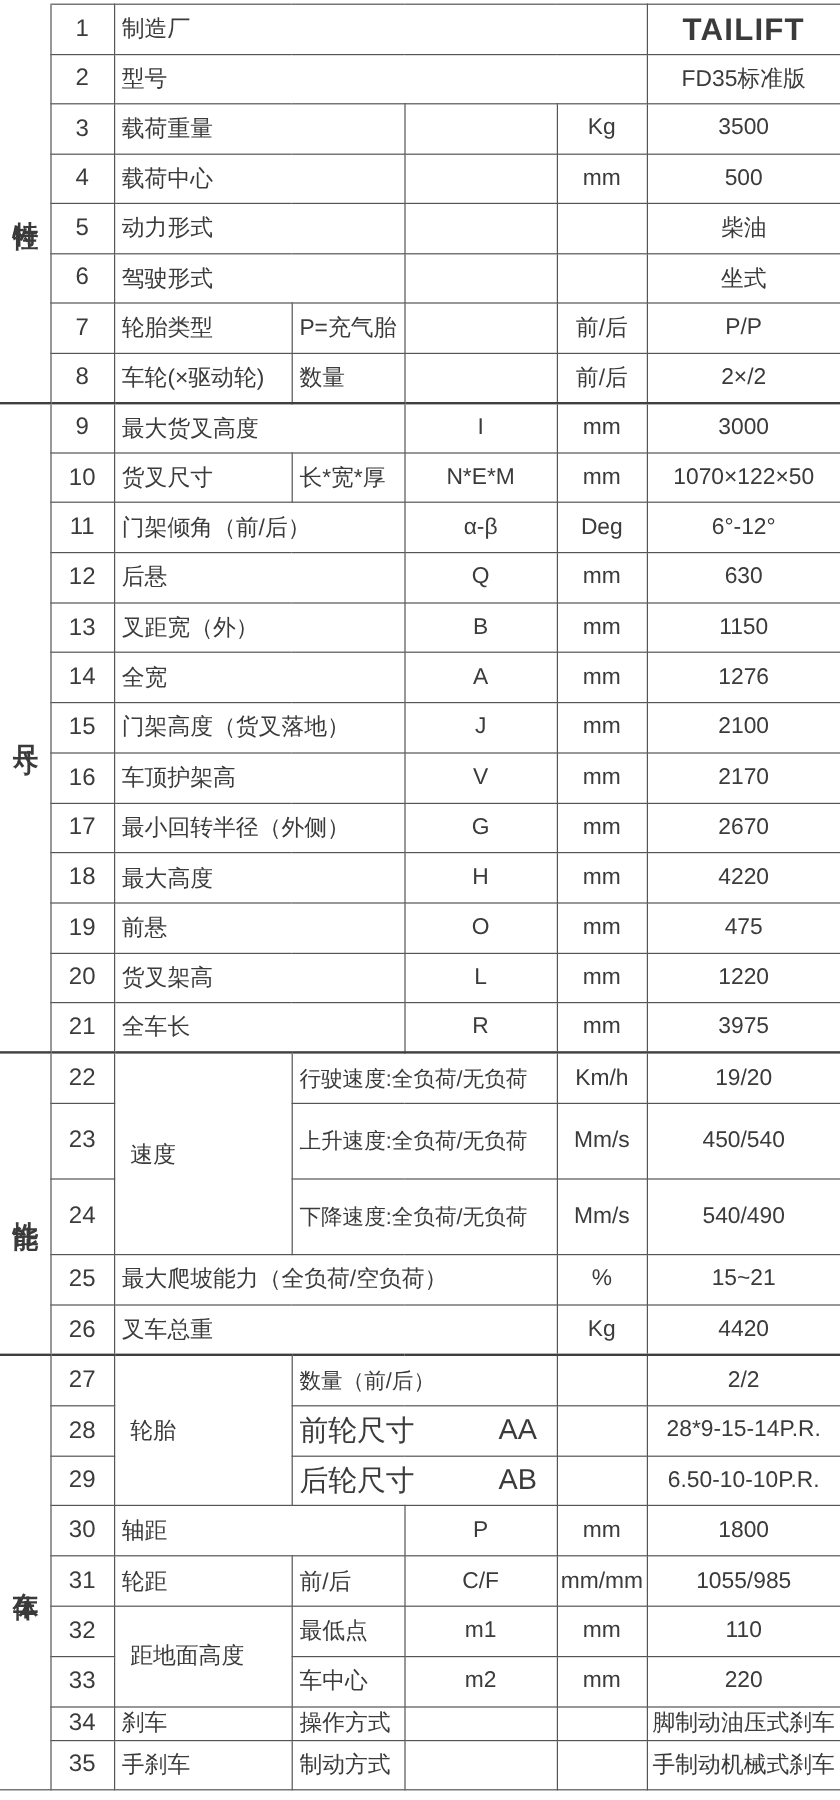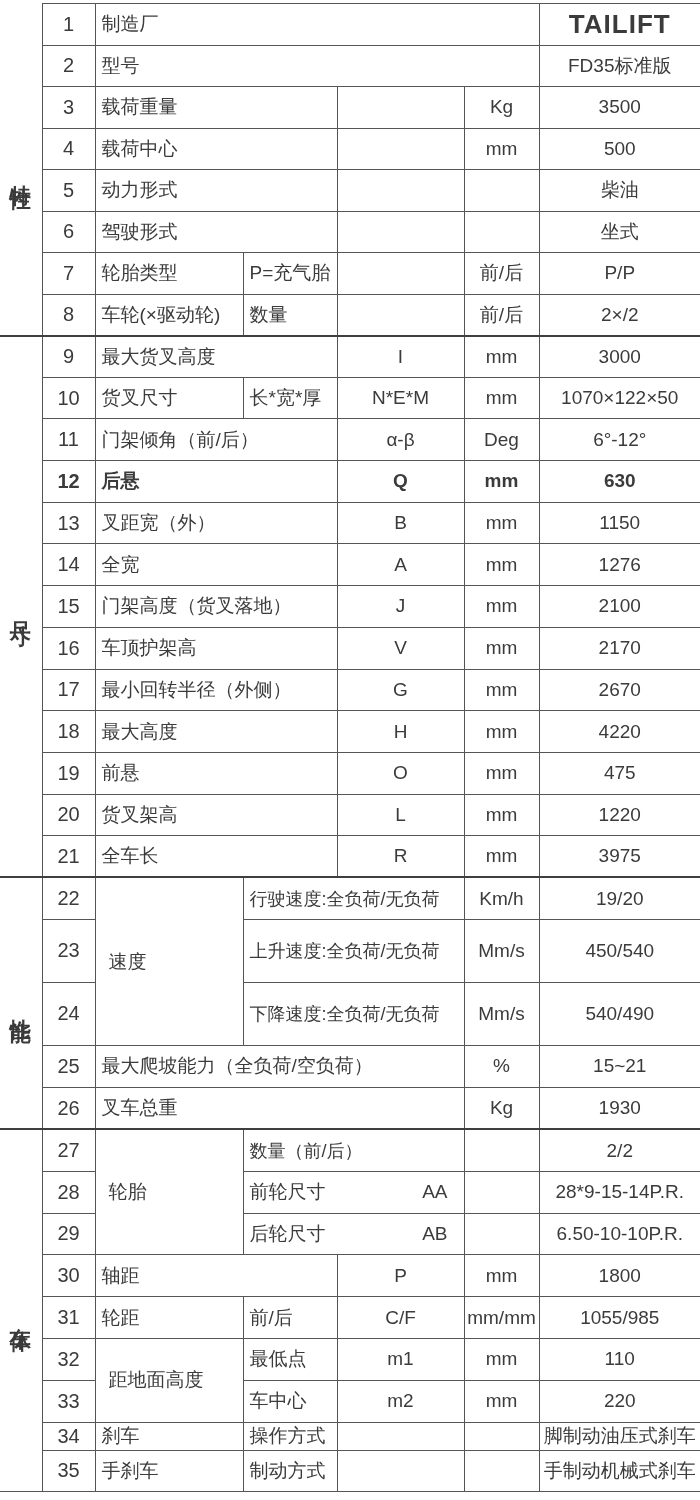--- a/index.html
+++ b/index.html
@@ -49,21 +49,21 @@
   tr.sec-start td{border-top:2px solid #3f3f3f;}
   tr.sec-start td.cat{border-top:2px solid #3f3f3f;}
   td.brand{font-size:26px;font-weight:bold;letter-spacing:1px;text-align:center;}
   td.haspair{padding:0;}
   .pair{
     display:flex;
     justify-content:space-between;
     align-items:center;
     padding-left:6px;
     padding-right:16px;
-    font-size:19px;
+    font-size:24px;
   }
 </style>
 </head>
 <body>
 
 <div class="screen">
   <table class="spec">
     <colgroup>
       <col style="width:42px">
         <col style="width:53px">
@@ -145,21 +145,21 @@
           <td class="tc">mm</td>
           <td class="tc val">1070×122×50</td>
         </tr>
         <tr style="height: 41.7px;">
           <td class="num">11</td>
           <td colspan="2" class="tl">门架倾角（前/后）</td>
           <td class="tc">α-β</td>
           <td class="tc">Deg</td>
           <td class="tc val">6°-12°</td>
         </tr>
-        <tr style="height: 41.7px; font-weight: bold;">
+        <tr style="height: 41.7px;">
           <td class="num">12</td>
           <td colspan="2" class="tl">后悬</td>
           <td class="tc">Q</td>
           <td class="tc">mm</td>
           <td class="tc val">630</td>
         </tr>
         <tr style="height: 41.7px;">
           <td class="num">13</td>
           <td colspan="2" class="tl">叉距宽（外）</td>
           <td class="tc">B</td>
@@ -245,21 +245,21 @@
         <tr style="height: 42px;">
           <td class="num">25</td>
           <td colspan="3" class="tl">最大爬坡能力（全负荷/空负荷）</td>
           <td class="tc">%</td>
           <td class="tc val">15~21</td>
         </tr>
         <tr style="height: 42px;">
           <td class="num">26</td>
           <td colspan="3" class="tl">叉车总重</td>
           <td class="tc">Kg</td>
-          <td class="tc val">1930</td>
+          <td class="tc val">4420</td>
         </tr>
         <tr class="sec-start" style="height: 41.8px;">
           <td class="cat" rowspan="9"><span class="vtext">车体</span></td>
           <td class="num">27</td>
           <td rowspan="3" class="tl ml">轮胎</td>
           <td colspan="2" class="tl desc">数量（前/后）</td>
           <td class="tc"></td>
           <td class="tc val">2/2</td>
         </tr>
         <tr style="height: 41.8px;">

